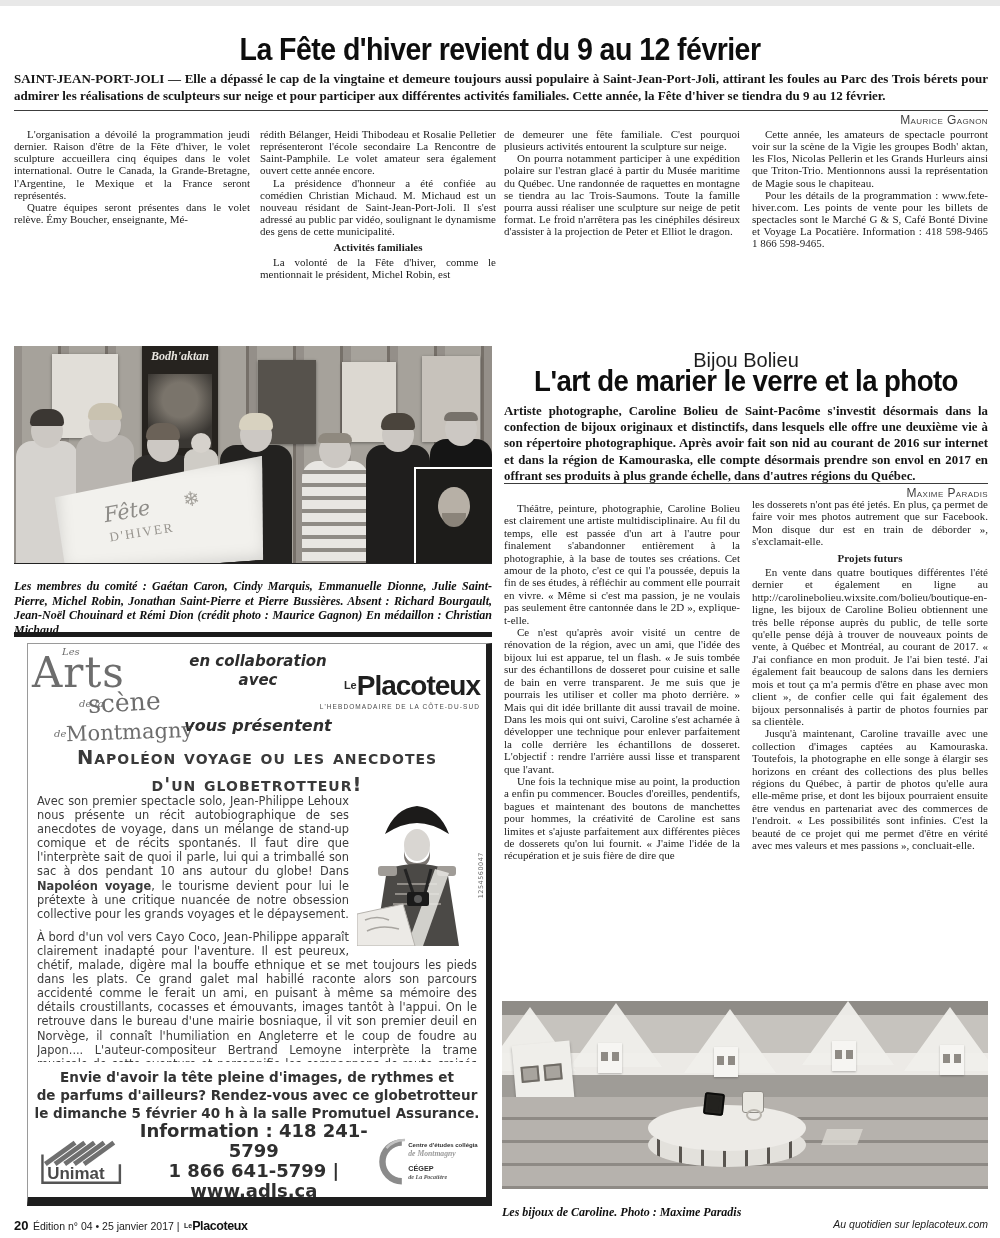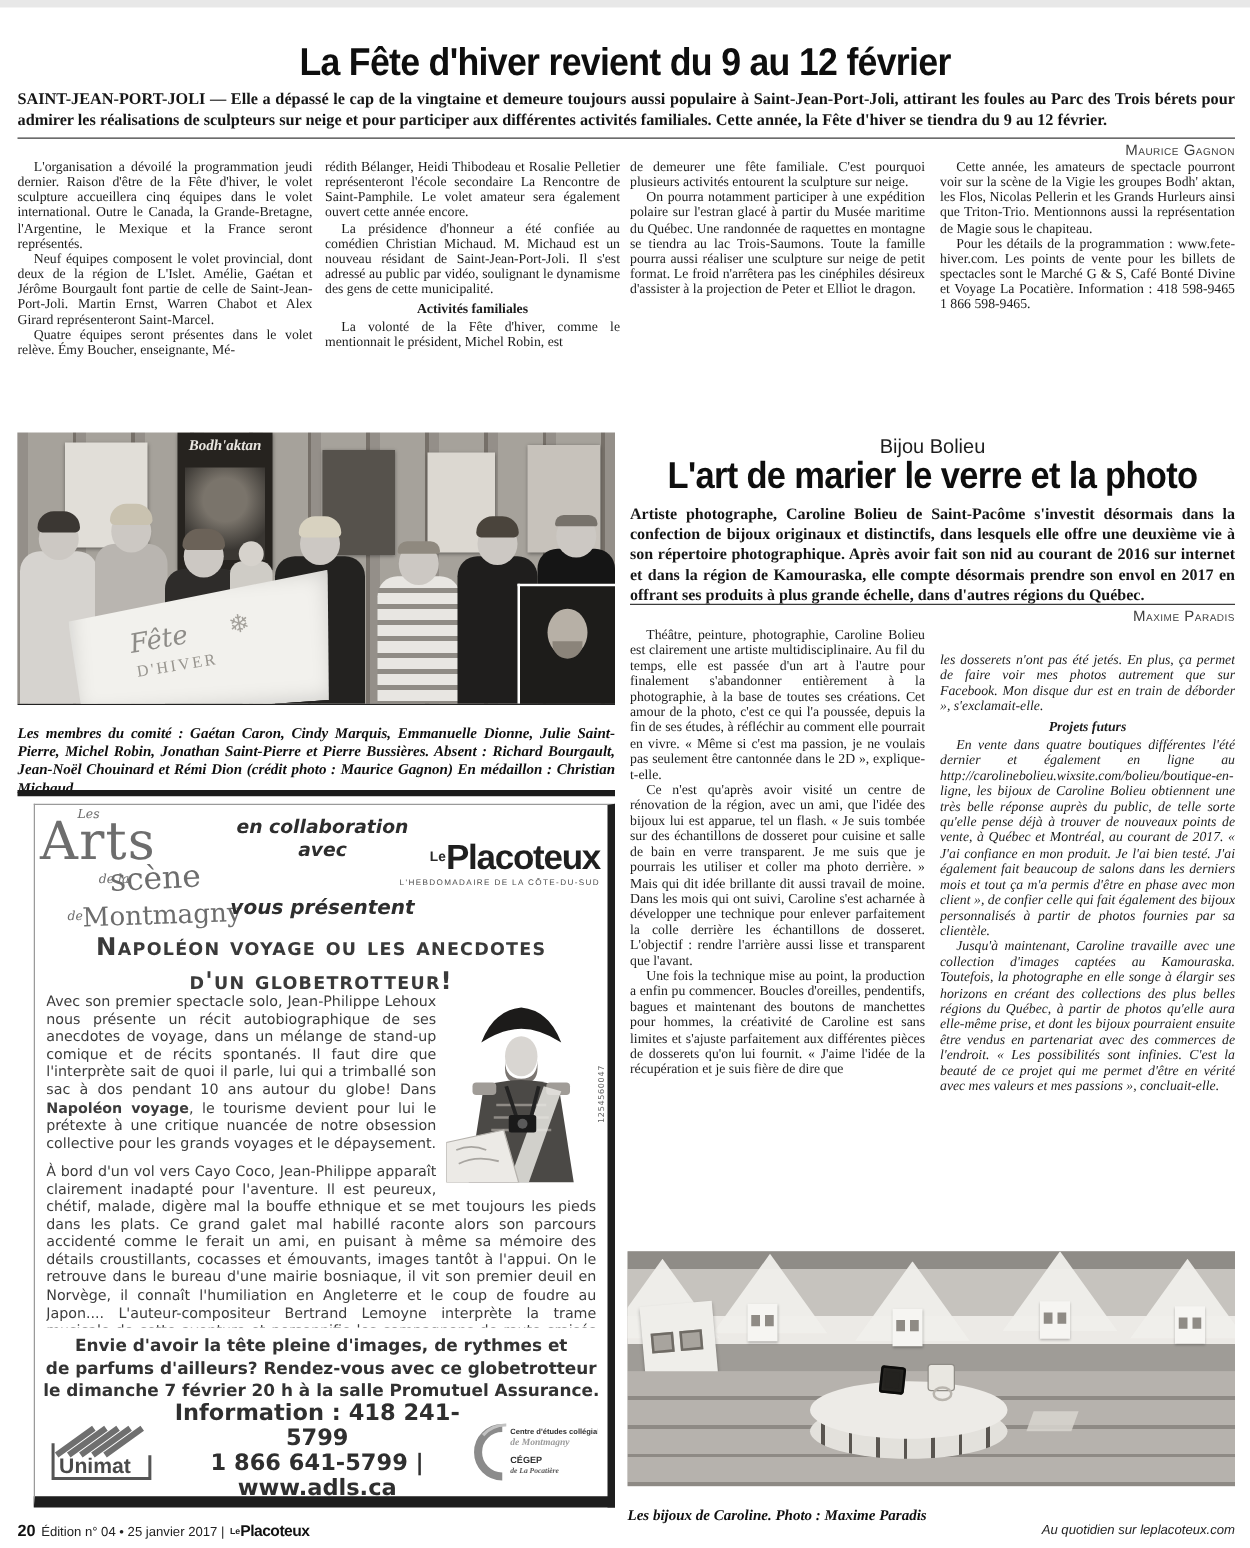--- a/index.html
+++ b/index.html
@@ -7,21 +7,21 @@
         font-family:"Liberation Serif",serif;color:#1c1c1c;}
   
   .headline{position:absolute;font-family:"Liberation Sans",sans-serif;font-weight:700;color:#0e0e0e;
             text-align:center;letter-spacing:-.6px;transform:scaleX(.92);transform-origin:center;margin:0;}
   .lede{position:absolute;font-family:"Liberation Serif",serif;font-weight:700;color:#161616;
         text-align:justify;margin:0;}
   .rule{position:absolute;height:1px;background:#3c3c3c;}
   .rule-thick{position:absolute;height:5px;background:#1b1b1b;}
   .byline{position:absolute;font-family:"Liberation Sans",sans-serif;font-variant:small-caps;
           letter-spacing:.4px;color:#3f3f3f;font-size:12px;text-align:right;}
-  .kicker{position:absolute;font-family:"Liberation Sans",sans-serif;font-size:16px;color:#1d1d1d;text-align:center;margin:0;}
+  .kicker{position:absolute;font-family:"Liberation Sans",sans-serif;font-size:20px;color:#1d1d1d;text-align:center;margin:0;}
   .col{position:absolute;font-size:11px;line-height:12.15px;text-align:justify;overflow:hidden;}
   .col p{margin:0;}
   .col p.ind{text-indent:13px;}
   .col .subhead{font-weight:700;text-align:center;text-indent:0;margin:4px 0 2px 0;}
   .caption{position:absolute;font-family:"Liberation Serif",serif;font-weight:700;font-style:italic;
            font-size:12px;line-height:14.6px;text-align:justify;color:#101010;}
   
   .photo1{position:absolute;left:14px;top:340px;width:478px;height:217px;overflow:hidden;
           background:repeating-linear-gradient(90deg,#948f89 0 8px,#a6a29b 8px 44px,#767069 44px 47px);
           border-bottom:1px solid #222;}
@@ -117,21 +117,20 @@
 
 <div class="page">
 
   <h1 class="headline" style="left:0;width:1000px;top:26px;font-size:31px;">La Fête d'hiver revient du 9 au 12 février</h1>
   <p class="lede" style="left:14px;width:974px;top:64px;font-size:13px;line-height:17px;">SAINT-JEAN-PORT-JOLI — Elle a dépassé le cap de la vingtaine et demeure toujours aussi populaire à Saint-Jean-Port-Joli, attirant les foules au Parc des Trois bérets pour admirer les réalisations de sculpteurs sur neige et pour participer aux différentes activités familiales. Cette année, la Fête d'hiver se tiendra du 9 au 12 février.</p>
   <div class="rule" style="left:14px;width:974px;top:104px;"></div>
   <div class="byline" style="left:688px;width:300px;top:107px;">Maurice Gagnon</div>
 
   <div class="col" style="left:14px;top:122px;width:236px;height:216px;">
     <p class="ind">L'organisation a dévoilé la programmation jeudi dernier. Raison d'être de la Fête d'hiver, le volet sculpture accueillera cinq équipes dans le volet international. Outre le Canada, la Grande-Bretagne, l'Argentine, le Mexique et la France seront représentés.</p>
-    <p class="ind">Neuf équipes composent le volet provincial, dont deux de la région de L'Islet. Amélie, Gaétan et Jérôme Bourgault font partie de celle de Saint-Jean-Port-Joli. Martin Ernst, Warren Chabot et Alex Girard représenteront Saint-Marcel.</p>
     <p class="ind">Quatre équipes seront présentes dans le volet relève. Émy Boucher, enseignante, Mé-</p>
   </div>
   <div class="col" style="left:260px;top:122px;width:236px;height:216px;">
     <p>rédith Bélanger, Heidi Thibodeau et Rosalie Pelletier représenteront l'école secondaire La Rencontre de Saint-Pamphile. Le volet amateur sera également ouvert cette année encore.</p>
     <p class="ind">La présidence d'honneur a été confiée au comédien Christian Michaud. M. Michaud est un nouveau résidant de Saint-Jean-Port-Joli. Il s'est adressé au public par vidéo, soulignant le dynamisme des gens de cette municipalité.</p>
     <p class="subhead">Activités familiales</p>
     <p class="ind">La volonté de la Fête d'hiver, comme le mentionnait le président, Michel Robin, est</p>
   </div>
   <div class="col" style="left:504px;top:122px;width:236px;height:216px;">
     <p>de demeurer une fête familiale. C'est pourquoi plusieurs activités entourent la sculpture sur neige.</p>
@@ -202,21 +201,21 @@
   <h1 class="headline" style="left:504px;width:484px;top:358px;font-size:30px;">L'art de marier le verre et la photo</h1>
   <p class="lede" style="left:504px;width:484px;top:397px;font-size:12.8px;line-height:16.2px;">Artiste photographe, Caroline Bolieu de Saint-Pacôme s'investit désormais dans la confection de bijoux originaux et distinctifs, dans lesquels elle offre une deuxième vie à son répertoire photographique. Après avoir fait son nid au courant de 2016 sur internet et dans la région de Kamouraska, elle compte désormais prendre son envol en 2017 en offrant ses produits à plus grande échelle, dans d'autres régions du Québec.</p>
   <div class="rule" style="left:504px;width:484px;top:477px;"></div>
   <div class="byline" style="left:688px;width:300px;top:480px;">Maxime Paradis</div>
 
   <div class="col" style="left:504px;top:496px;width:236px;height:496px;line-height:12.4px;">
     <p class="ind">Théâtre, peinture, photographie, Caroline Bolieu est clairement une artiste multidisciplinaire. Au fil du temps, elle est passée d'un art à l'autre pour finalement s'abandonner entièrement à la photographie, à la base de toutes ses créations. Cet amour de la photo, c'est ce qui l'a poussée, depuis la fin de ses études, à réfléchir au comment elle pourrait en vivre. « Même si c'est ma passion, je ne voulais pas seulement être cantonnée dans le 2D », explique-t-elle.</p>
     <p class="ind">Ce n'est qu'après avoir visité un centre de rénovation de la région, avec un ami, que l'idée des bijoux lui est apparue, tel un flash. « Je suis tombée sur des échantillons de dosseret pour cuisine et salle de bain en verre transparent. Je me suis que je pourrais les utiliser et coller ma photo derrière. » Mais qui dit idée brillante dit aussi travail de moine. Dans les mois qui ont suivi, Caroline s'est acharnée à développer une technique pour enlever parfaitement la colle derrière les échantillons de dosseret. L'objectif : rendre l'arrière aussi lisse et transparent que l'avant.</p>
     <p class="ind">Une fois la technique mise au point, la production a enfin pu commencer. Boucles d'oreilles, pendentifs, bagues et maintenant des boutons de manchettes pour hommes, la créativité de Caroline est sans limites et s'ajuste parfaitement aux différentes pièces de dosserets qu'on lui fournit. « J'aime l'idée de la récupération et je suis fière de dire que</p>
   </div>
-  <div class="col" style="left:752px;top:516px;width:236px;height:496px;line-height:12.4px;font-style:italic;">
+  <div class="col" style="left:752px;top:492px;width:236px;height:496px;line-height:12.4px;">
     <p>les dosserets n'ont pas été jetés. En plus, ça permet de faire voir mes photos autrement que sur Facebook. Mon disque dur est en train de déborder », s'exclamait-elle.</p>
     <p class="subhead">Projets futurs</p>
     <p class="ind">En vente dans quatre boutiques différentes l'été dernier et également en ligne au http://carolinebolieu.wixsite.com/bolieu/boutique-en-ligne, les bijoux de Caroline Bolieu obtiennent une très belle réponse auprès du public, de telle sorte qu'elle pense déjà à trouver de nouveaux points de vente, à Québec et Montréal, au courant de 2017. « J'ai confiance en mon produit. Je l'ai bien testé. J'ai également fait beaucoup de salons dans les derniers mois et tout ça m'a permis d'être en phase avec mon client », de confier celle qui fait également des bijoux personnalisés à partir de photos fournies par sa clientèle.</p>
     <p class="ind">Jusqu'à maintenant, Caroline travaille avec une collection d'images captées au Kamouraska. Toutefois, la photographe en elle songe à élargir ses horizons en créant des collections des plus belles régions du Québec, à partir de photos qu'elle aura elle-même prise, et dont les bijoux pourraient ensuite être vendus en partenariat avec des commerces de l'endroit. « Les possibilités sont infinies. C'est la beauté de ce projet qui me permet d'être en vérité avec mes valeurs et mes passions », concluait-elle.</p>
   </div>
 
   <div class="photo2">
     <div class="p2-board"></div>
     <div class="p2-tri" style="left:-18px;top:6px;"></div>
     <div class="p2-tri" style="left:68px;top:2px;"></div>
@@ -282,21 +281,21 @@
         <path d="M8 124 Q20 119 32 124 M10 135 Q24 128 42 133" stroke="#a8a5a0" stroke-width="1.5" fill="none"></path>
       </svg>
       <p><span>Avec son premier spectacle solo, Jean-Philippe Lehoux nous présente un récit autobiographique de ses anecdotes de voyage, dans un mélange de stand-up comique et de récits spontanés. Il faut dire que l'interprète sait de quoi il parle, lui qui a trimballé son sac à dos pendant 10 ans autour du globe! Dans</span> <strong>Napoléon voyage</strong><span>, le tourisme devient pour lui le prétexte à une critique nuancée de notre obsession collective pour les grands voyages et le dépaysement.</span></p>
       <p>À bord d'un vol vers Cayo Coco, Jean-Philippe apparaît clairement inadapté pour l'aventure. Il est peureux, chétif, malade, digère mal la bouffe ethnique et se met toujours les pieds dans les plats. Ce grand galet mal habillé raconte alors son parcours accidenté comme le ferait un ami, en puisant à même sa mémoire des détails croustillants, cocasses et émouvants, images tantôt à l'appui. On le retrouve dans le bureau d'une mairie bosniaque, il vit son premier deuil en Norvège, il connaît l'humiliation en Angleterre et le coup de foudre au Japon.... L'auteur-compositeur Bertrand Lemoyne interprète la trame musicale de cette aventure et personnifie les compagnons de route croisés au fil des destinations, tout aussi variées les unes que les autres. Un spectacle qui fait décidément voir du pays!</p>
     </div>
     <div class="ad-photo-id">1254560047</div>
 
     <div class="ad-cta">
       <span>Envie d'avoir la tête pleine d'images, de rythmes et</span><br>
       <span>de parfums d'ailleurs? Rendez-vous avec ce globetrotteur</span><br>
-      <span>le dimanche 7 février 20 h à la salle Promutuel Assurance.</span>
+      <span>le dimanche 5 février 40 h à la salle Promutuel Assurance.</span>
     </div>
 
     <div class="ad-bottom">
       <svg width="118" height="60" viewBox="0 0 118 60">
         <g stroke="#6f6f6f" stroke-width="6" stroke-linecap="square">
           <path d="M14 32 L46 9"></path>
             <path d="M26 32 L58 9"></path>
             <path d="M38 32 L70 9"></path>
             <path d="M50 32 L82 9"></path>
             <path d="M62 32 L94 9"></path>

